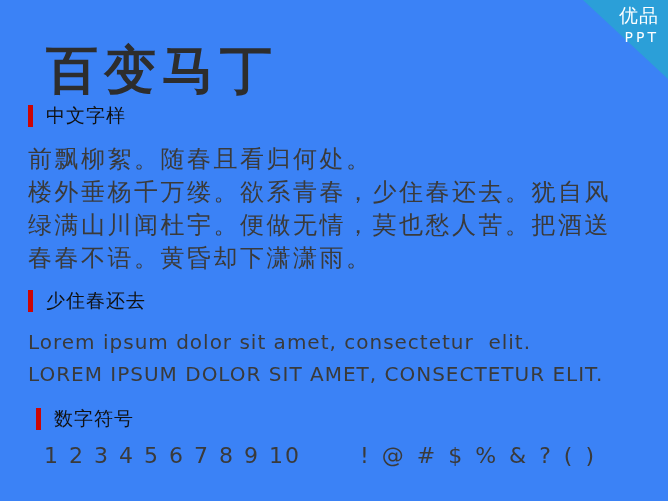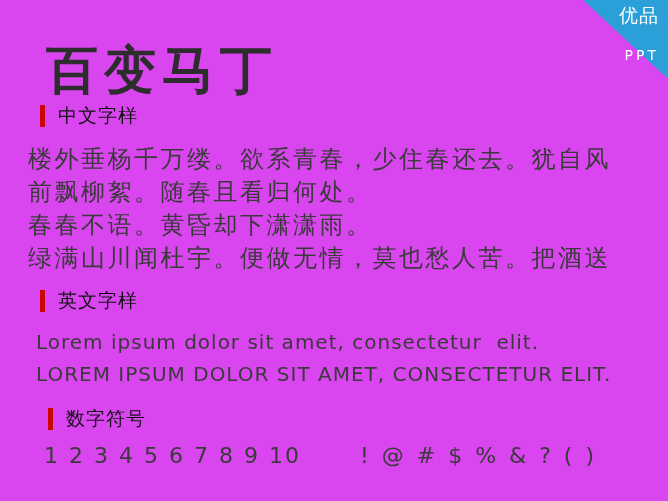--- a/index.html
+++ b/index.html
@@ -4,21 +4,21 @@
 <style>
   html, body { margin: 0; padding: 0; }
   body {
     font-family: "DejaVu Sans", "Liberation Sans", sans-serif;
     background: #ffffff;
   }
   .page {
     position: relative;
     width: 668px;
     height: 501px;
-    background: #d946ef;
+    background: #3b82f6;
     overflow: hidden;
   }
 
   
   .ribbon {
     position: absolute;
     top: 0;
     right: 0;
     width: 86px;
     height: 80px;
@@ -34,40 +34,40 @@
   }
   .ribbon-line1 {
     font-size: 19px;
     letter-spacing: 1px;
     display: block;
   }
   .ribbon-line2 {
     font-size: 14px;
     letter-spacing: 3px;
     display: block;
-    margin-top: 20px;
+    margin-top: 2px;
   }
 
   
   .title {
     position: absolute;
     left: 30px;
     top: 20px;
     margin: 16px;
     font-size: 52px;
     font-weight: bold;
     letter-spacing: 6px;
     color: #2d2d2d;
     font-family: "DejaVu Sans", sans-serif;
   }
 
   
   .section-header {
     position: absolute;
-    left: 40px;
+    left: 28px;
     display: flex;
     align-items: center;
     height: 23px;
   }
   .section-marker {
     width: 5px;
     height: 22px;
     background: #cc0505;
     margin-right: 13px;
   }
@@ -93,21 +93,20 @@
     font-size: 24px;
     letter-spacing: 2.5px;
     line-height: 33px;
     height: 33px;
   }
 
   .english-sample {
     position: absolute;
     left: 28px;
     top: 326px;
-    margin-left: 8px;
   }
   .english-sample .sample-line {
     font-size: 20px;
     letter-spacing: 1px;
     line-height: 32px;
     height: 32px;
   }
 
   .numbers-sample {
     position: absolute;
@@ -134,29 +133,29 @@
     </div>
   </div>
 
   <h1 class="title">百变马丁</h1>
 
   <div class="section-header header-chinese">
     <span class="section-marker"></span>
     <span class="section-label">中文字样</span>
   </div>
   <div class="chinese-sample">
+    <div class="sample-line">前飘柳絮。随春且看归何处。</div>
     <div class="sample-line">楼外垂杨千万缕。欲系青春，少住春还去。犹自风</div>
-    <div class="sample-line">前飘柳絮。随春且看归何处。</div>
+    <div class="sample-line">绿满山川闻杜宇。便做无情，莫也愁人苦。把酒送</div>
     <div class="sample-line">春春不语。黄昏却下潇潇雨。</div>
-    <div class="sample-line">绿满山川闻杜宇。便做无情，莫也愁人苦。把酒送</div>
   </div>
 
   <div class="section-header header-english">
     <span class="section-marker"></span>
-    <span class="section-label">英文字样</span>
+    <span class="section-label">少住春还去</span>
   </div>
   <div class="english-sample">
     <div class="sample-line">Lorem ipsum dolor sit amet, consectetur  elit.</div>
     <div class="sample-line">LOREM IPSUM DOLOR SIT AMET, CONSECTETUR ELIT.</div>
   </div>
 
   <div class="section-header header-numbers">
     <span class="section-marker"></span>
     <span class="section-label">数字符号</span>
   </div>

